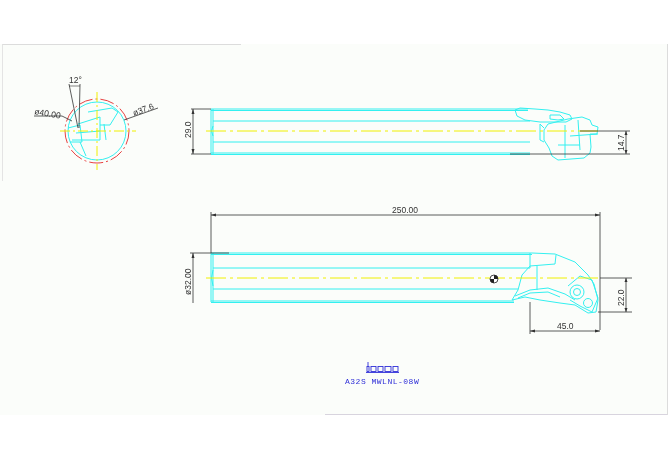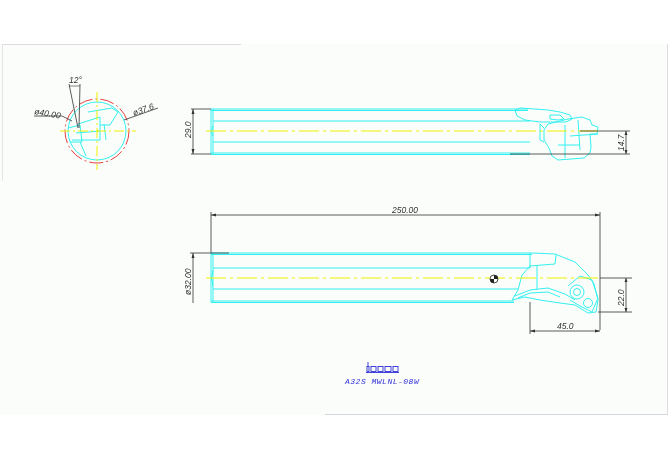--- a/index.html
+++ b/index.html
@@ -1,17 +1,17 @@
 <!DOCTYPE html>
 <html><head>
 <meta charset="utf-8">
 <style>
   html,body{margin:0;padding:0;background:#ffffff;}
   body{width:670px;height:460px;position:relative;overflow:hidden;font-family:"Liberation Sans",sans-serif;}
-  .sheet{position:absolute;left:0;top:0;width:670px;height:406px;font-style:italic;}
+  .sheet{position:absolute;left:0;top:0;width:670px;height:406px;}
   .panel-a{position:absolute;left:2px;top:44px;width:238px;height:136px;background:#fbfdfa;border-top:1px solid #dcdcdc;border-left:1px solid #e4e4e4;}
   .panel-b{position:absolute;left:0;top:44px;width:668px;height:371px;background:#fbfdfa;}
   .panel-c{position:absolute;left:325px;top:414px;width:343px;height:0;border-bottom:1px solid #d8d4de;}
   .panel-d{position:absolute;left:667px;top:44px;width:1px;height:371px;background:#dcdcdc;}
   svg{position:absolute;left:0;top:0;}
   .dim{font-family:"Liberation Sans",sans-serif;font-size:8.5px;fill:#333;}
   .logo-text{font-family:"Liberation Mono",monospace;font-size:8px;fill:#3030d8;letter-spacing:0.5px;}
 </style>
 </head>
 <body>

